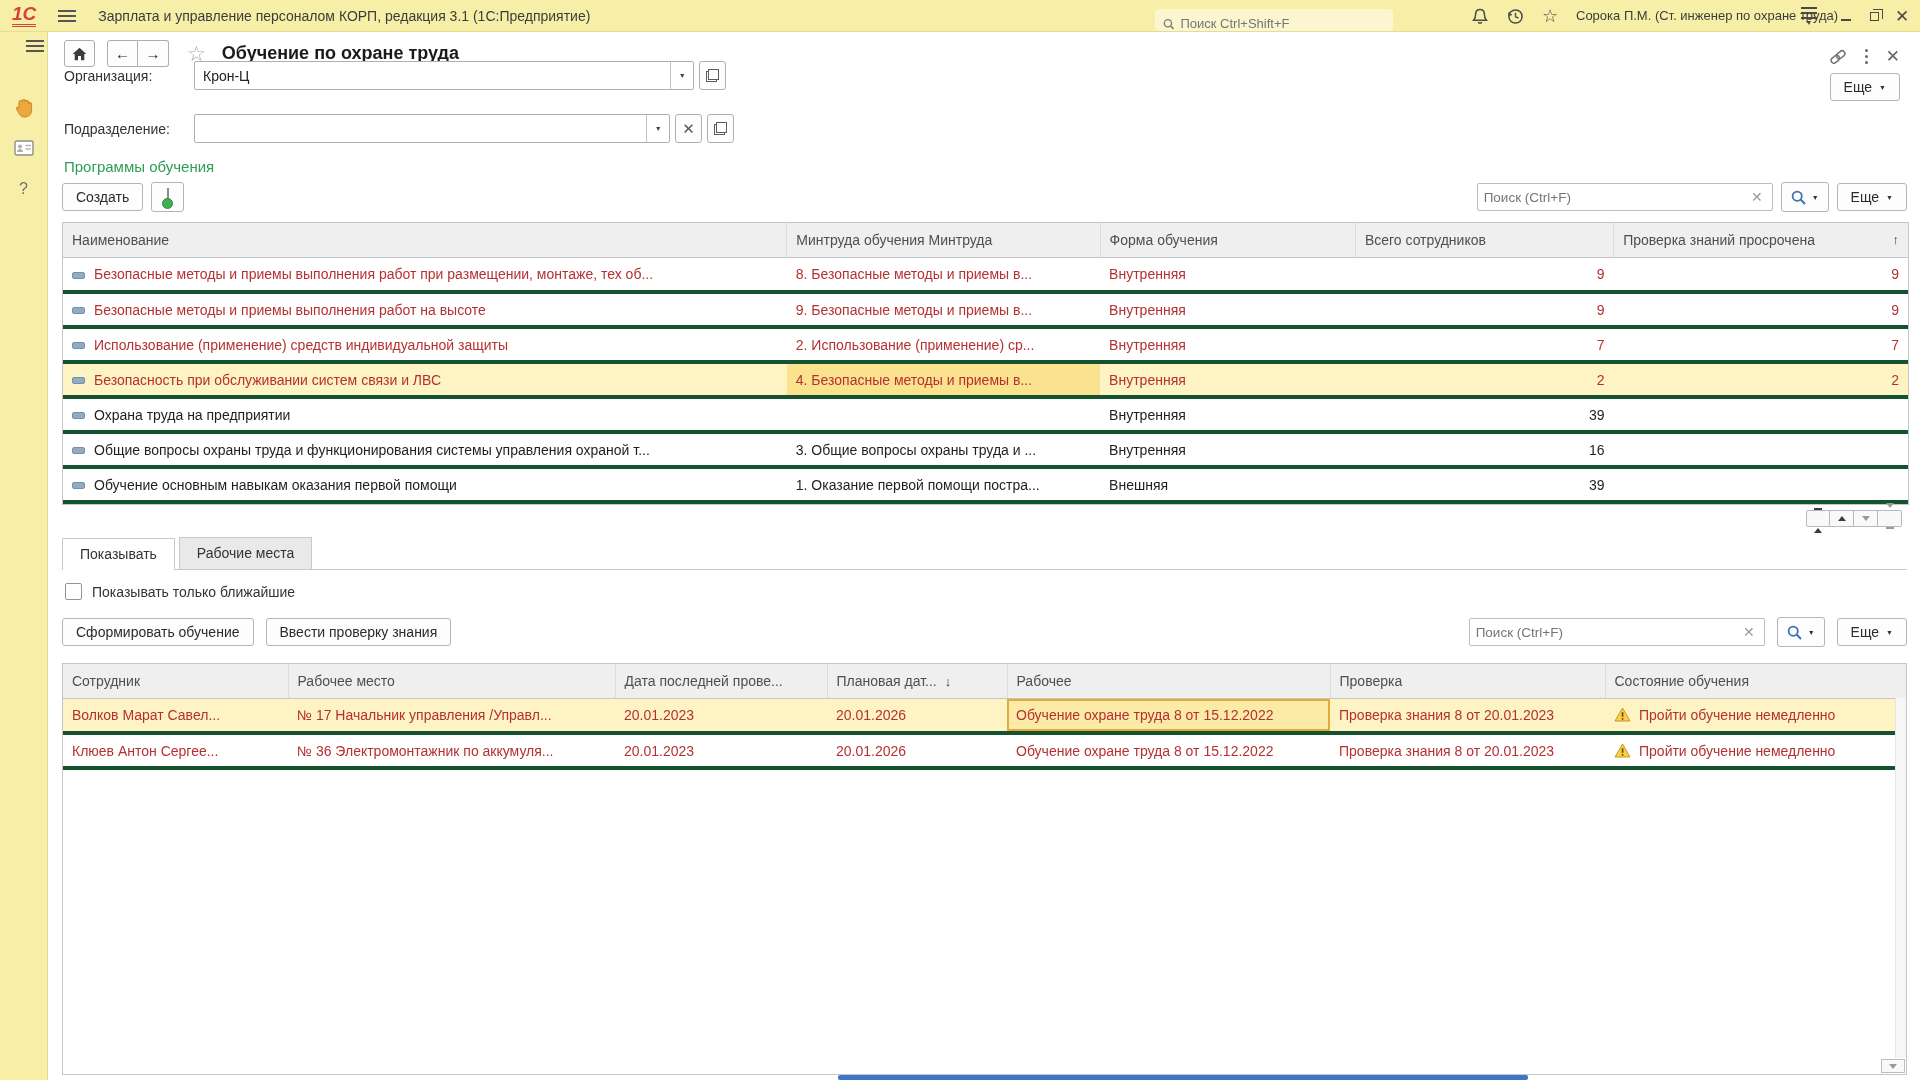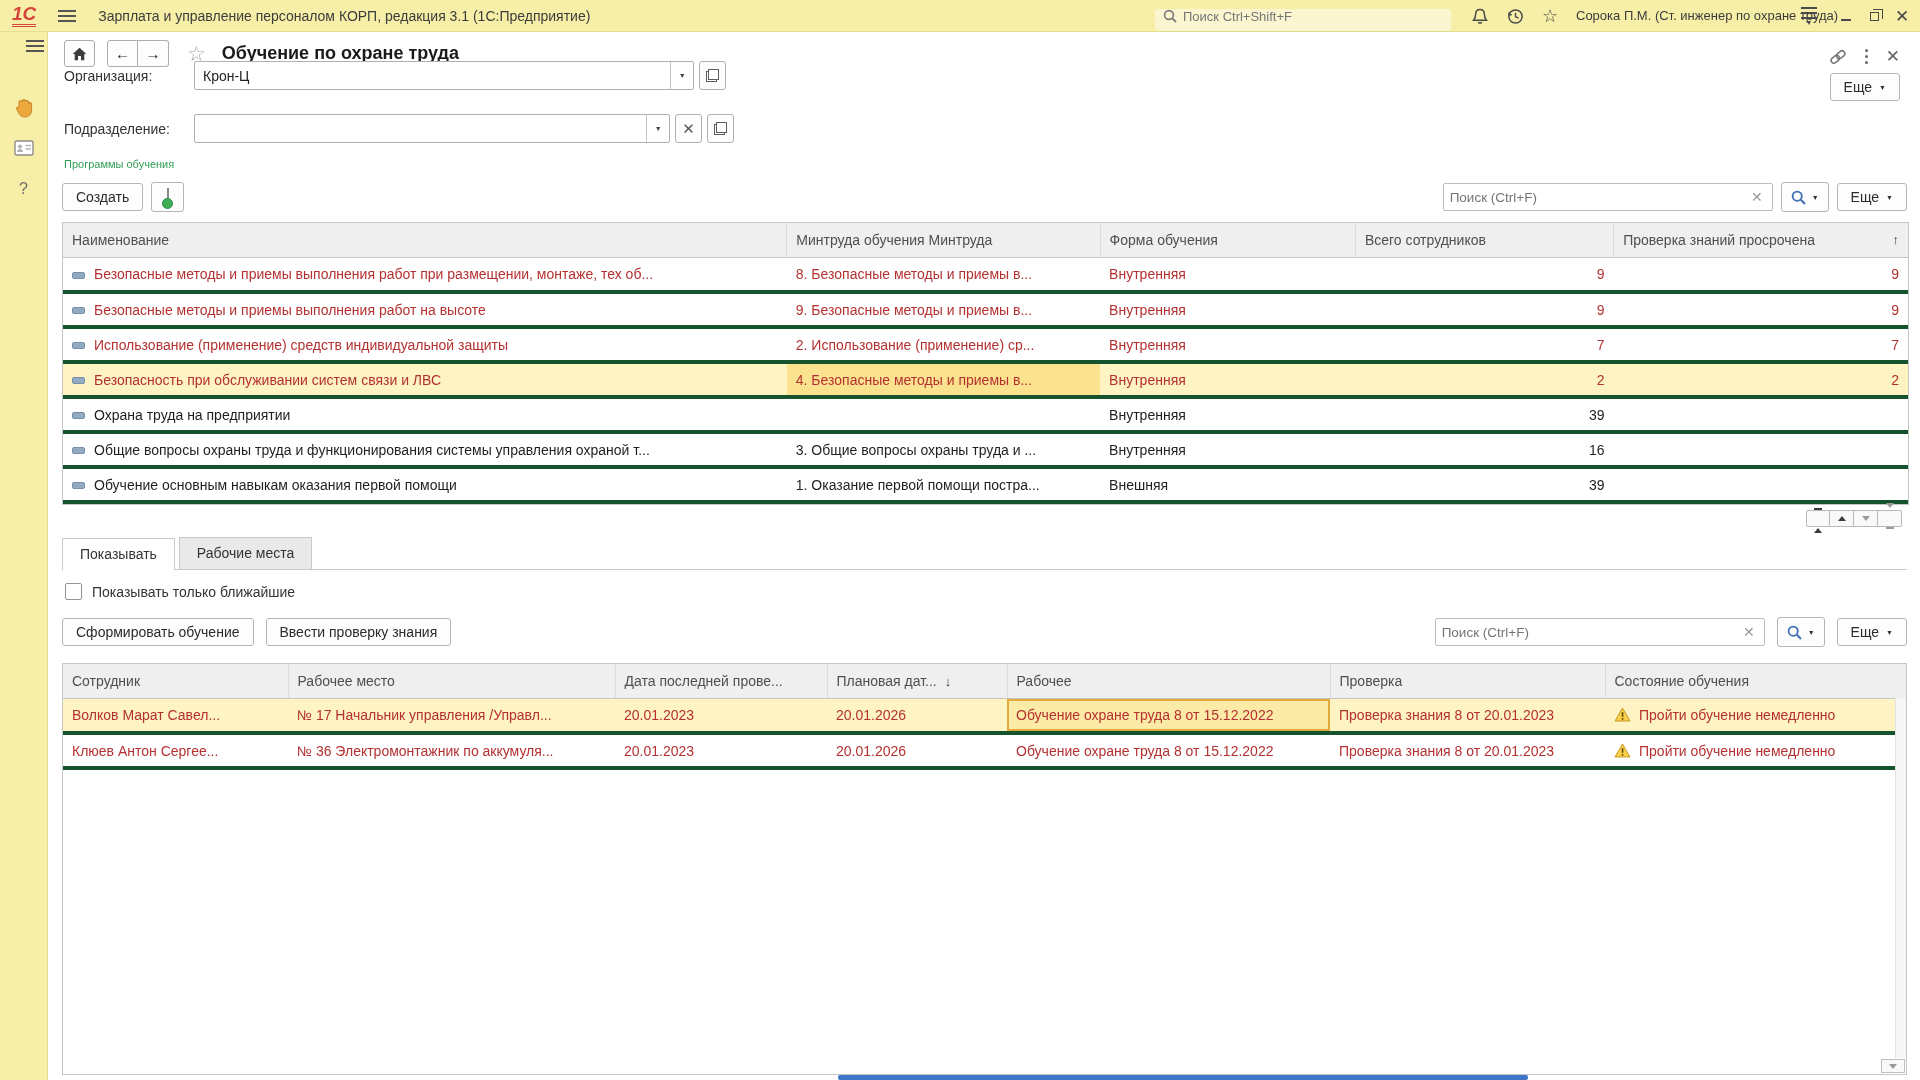--- a/index.html
+++ b/index.html
@@ -7,22 +7,22 @@
   body { font-family:"Liberation Sans","DejaVu Sans",sans-serif; background:#fff; color:#333; }
 
   
   .titlebar { position:absolute; top:0; left:0; width:1920px; height:32px;
     background:#f7efa8; display:flex; align-items:center; border-bottom:1px solid #e6dd8e; }
   .logo { margin-left:12px; color:#d6453c; font-weight:bold; font-style:italic; font-size:19px;
     line-height:1; border-bottom:3px double #d6453c; padding-bottom:1px; }
   .ham { margin-left:22px; width:18px; display:flex; flex-direction:column; gap:3px; cursor:pointer;}
   .ham i { display:block; height:2px; background:#555; }
   .tb-title { margin-left:22px; font-size:14px; color:#3c3c3c; }
-  .tb-search { position:absolute; left:1155px; top:9px; width:296px; height:22px;
-    background:#fbf6d0; border-radius:4px; display:flex; align-items:flex-start; padding:0 8px; }
+  .tb-search { position:absolute; left:1155px; top:9px; width:238px; height:22px;
+    background:#fbf6d0; border-radius:4px; display:flex; align-items:flex-end; padding:0 8px; }
   .tb-search input { border:none; background:transparent; outline:none; font-size:13px;
     color:#555; width:250px; margin-left:6px; font-family:inherit; }
   .tb-ic { position:absolute; top:4px; width:24px; height:24px; display:flex;
     align-items:center; justify-content:center; cursor:pointer; color:#4a4a4a; }
   .star-glyph { font-size:18px; color:#4a4a4a; }
   .tb-user { position:absolute; left:1576px; top:8px; font-size:13px; color:#3c3c3c; }
   .menu-arrow { display:flex; flex-direction:column; align-items:center; gap:2px; }
   .menu-arrow .bars { width:16px; display:flex; flex-direction:column; gap:3px; }
   .menu-arrow .bars i { height:2px; background:#4a4a4a; display:block;}
   .menu-arrow .tri { font-size:7px; color:#4a4a4a; line-height:4px;}
@@ -65,28 +65,28 @@
   .sq-btn { width:27px; height:29px; background:#fdfdfd; border:1px solid #b0b0b0; border-radius:3px;
     margin-left:5px; display:flex; align-items:center; justify-content:center; cursor:pointer; }
   .two-sq { position:relative; width:13px; height:13px; }
   .two-sq:before { content:""; position:absolute; left:0; bottom:0; width:9px; height:9px; border:1.5px solid #5c5c5c; }
   .two-sq:after { content:""; position:absolute; right:0; top:0; width:9px; height:9px; border:1.5px solid #5c5c5c; background:#fff;}
   .x-glyph { font-size:15px; color:#555; }
 
   .more-btn { display:inline-flex; align-items:center; gap:7px; }
   .more-btn .tri { font-size:7px; color:#333; }
 
-  .section-link { position:absolute; top:126px; left:16px; font-size:11px; color:#2e9e54; cursor:pointer; }
+  .section-link { position:absolute; top:126px; left:16px; font-size:15px; color:#2e9e54; cursor:pointer; }
 
   .toolbar { position:absolute; top:150px; left:14px; width:1845px; display:flex; align-items:center; gap:8px; }
   .doc-btn { width:33px; height:30px; }
   .doc-ic { position:relative; width:13px; height:16px; border:1.5px solid #8a8a8a; background:#fff; }
   .doc-ic:after { content:""; position:absolute; right:-5px; bottom:-4px; width:9px; height:9px;
     border-radius:50%; background:#3fae57; border:1px solid #2c8a41; }
-  .search-wrap { display:flex; align-items:center; height:28px; width:330px; border:1px solid #bdbdbd;
+  .search-wrap { display:flex; align-items:center; height:28px; width:296px; border:1px solid #bdbdbd;
     border-radius:2px; background:#fff; padding:0 6px; }
   .search-wrap input { flex:1; border:none; outline:none; font-size:13.5px; font-family:inherit; color:#555;}
   .search-clear { color:#9a9a9a; font-size:14px; cursor:pointer; padding:0 3px;}
   .mag-btn { display:flex; align-items:center; gap:6px; height:30px; padding:0 9px; }
   .mag-btn .tri { font-size:7px; color:#333; }
 
   
   .grid-table { border-collapse:collapse; table-layout:fixed; width:1845px; font-size:14px; background:#fff; }
   .grid-table th { background:#efefef; color:#4f4f4f; font-weight:normal; text-align:left;
     padding:0 9px; height:34px; border-right:1px solid #dcdcdc; border-bottom:1px solid #c6c6c6; white-space:nowrap; overflow:hidden; }

